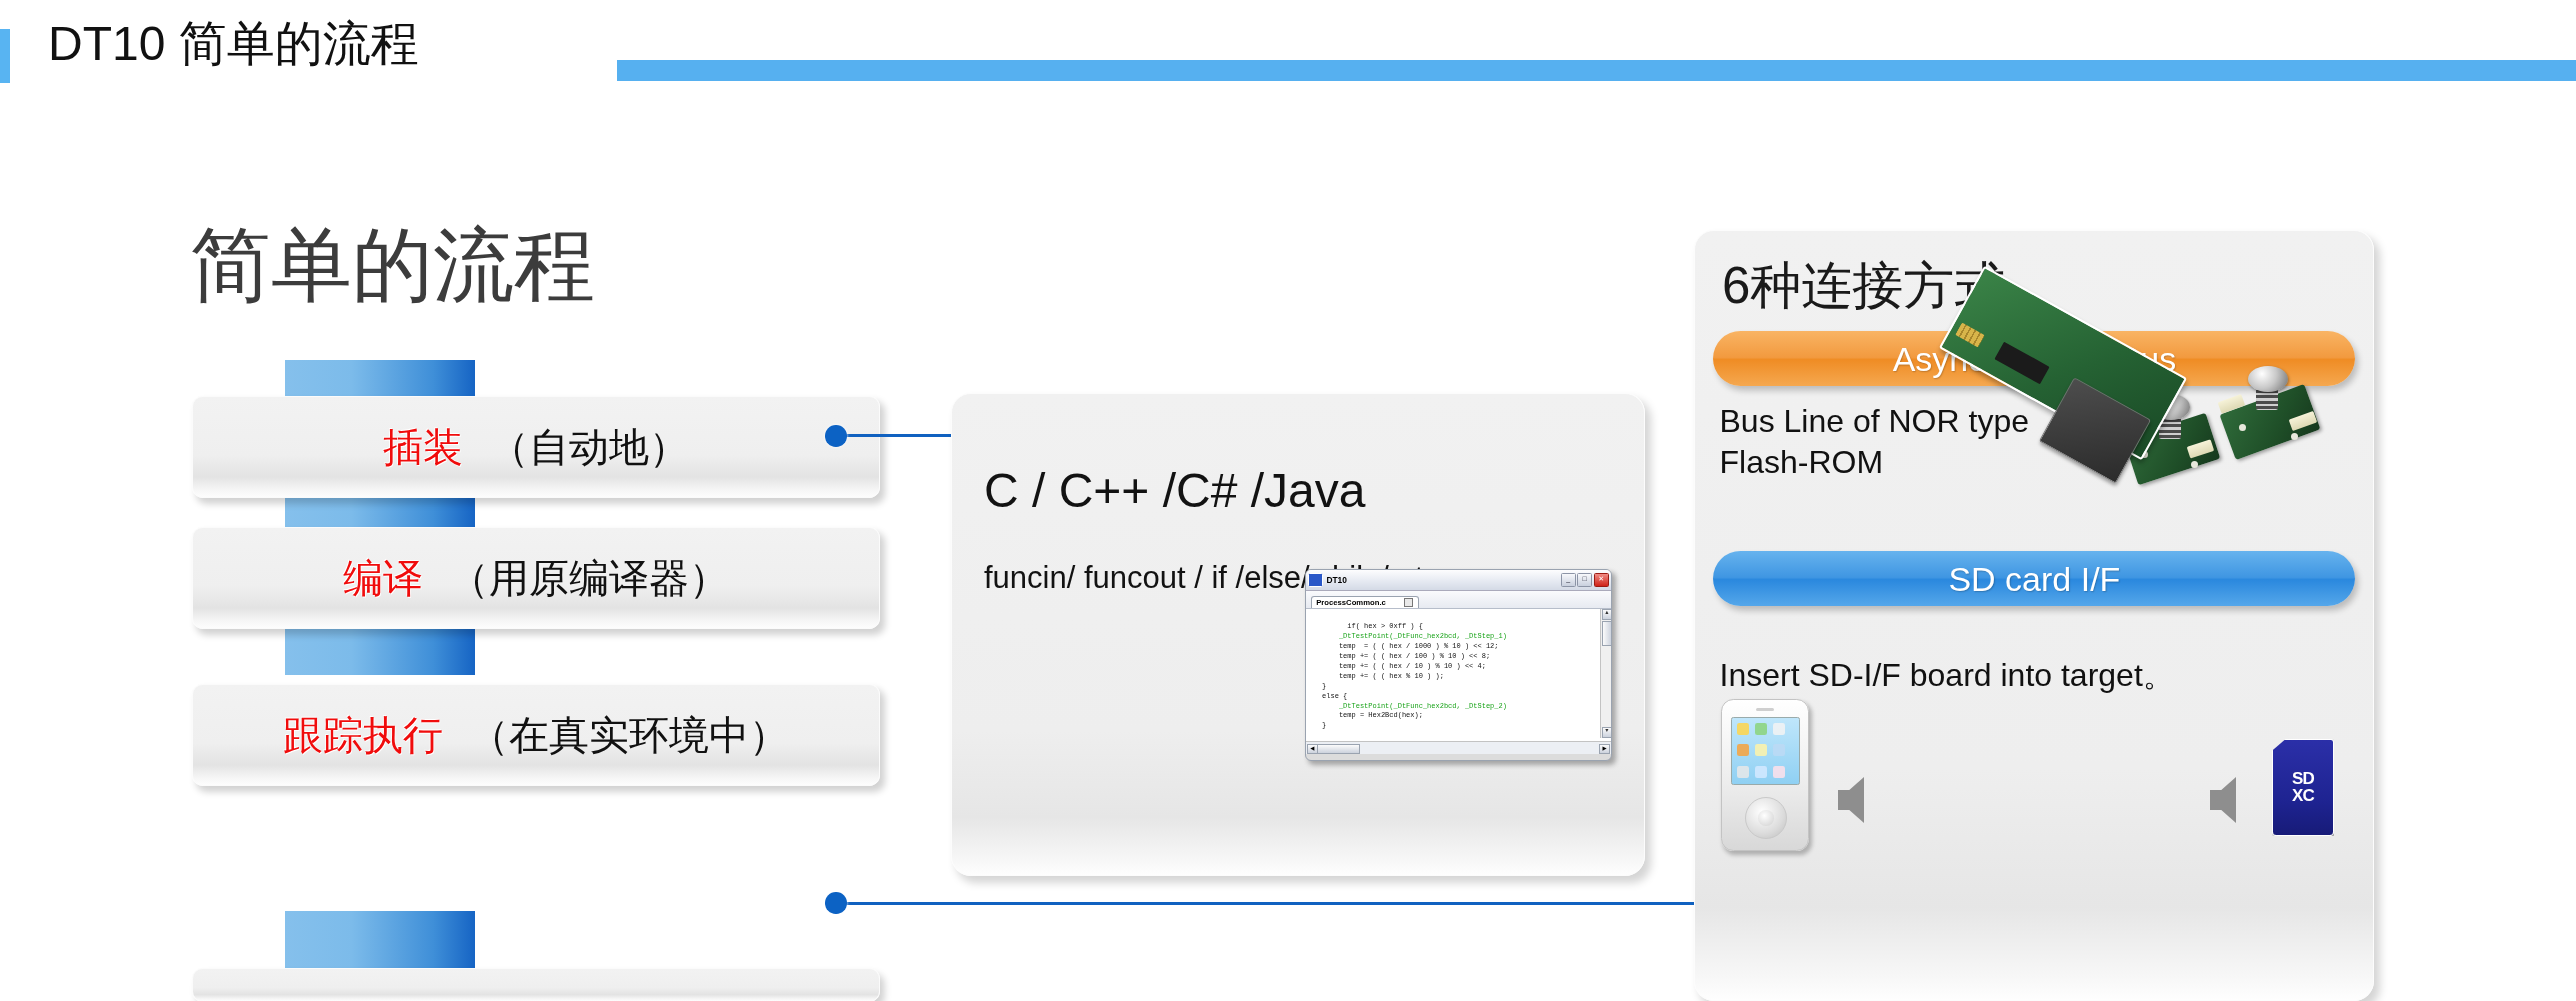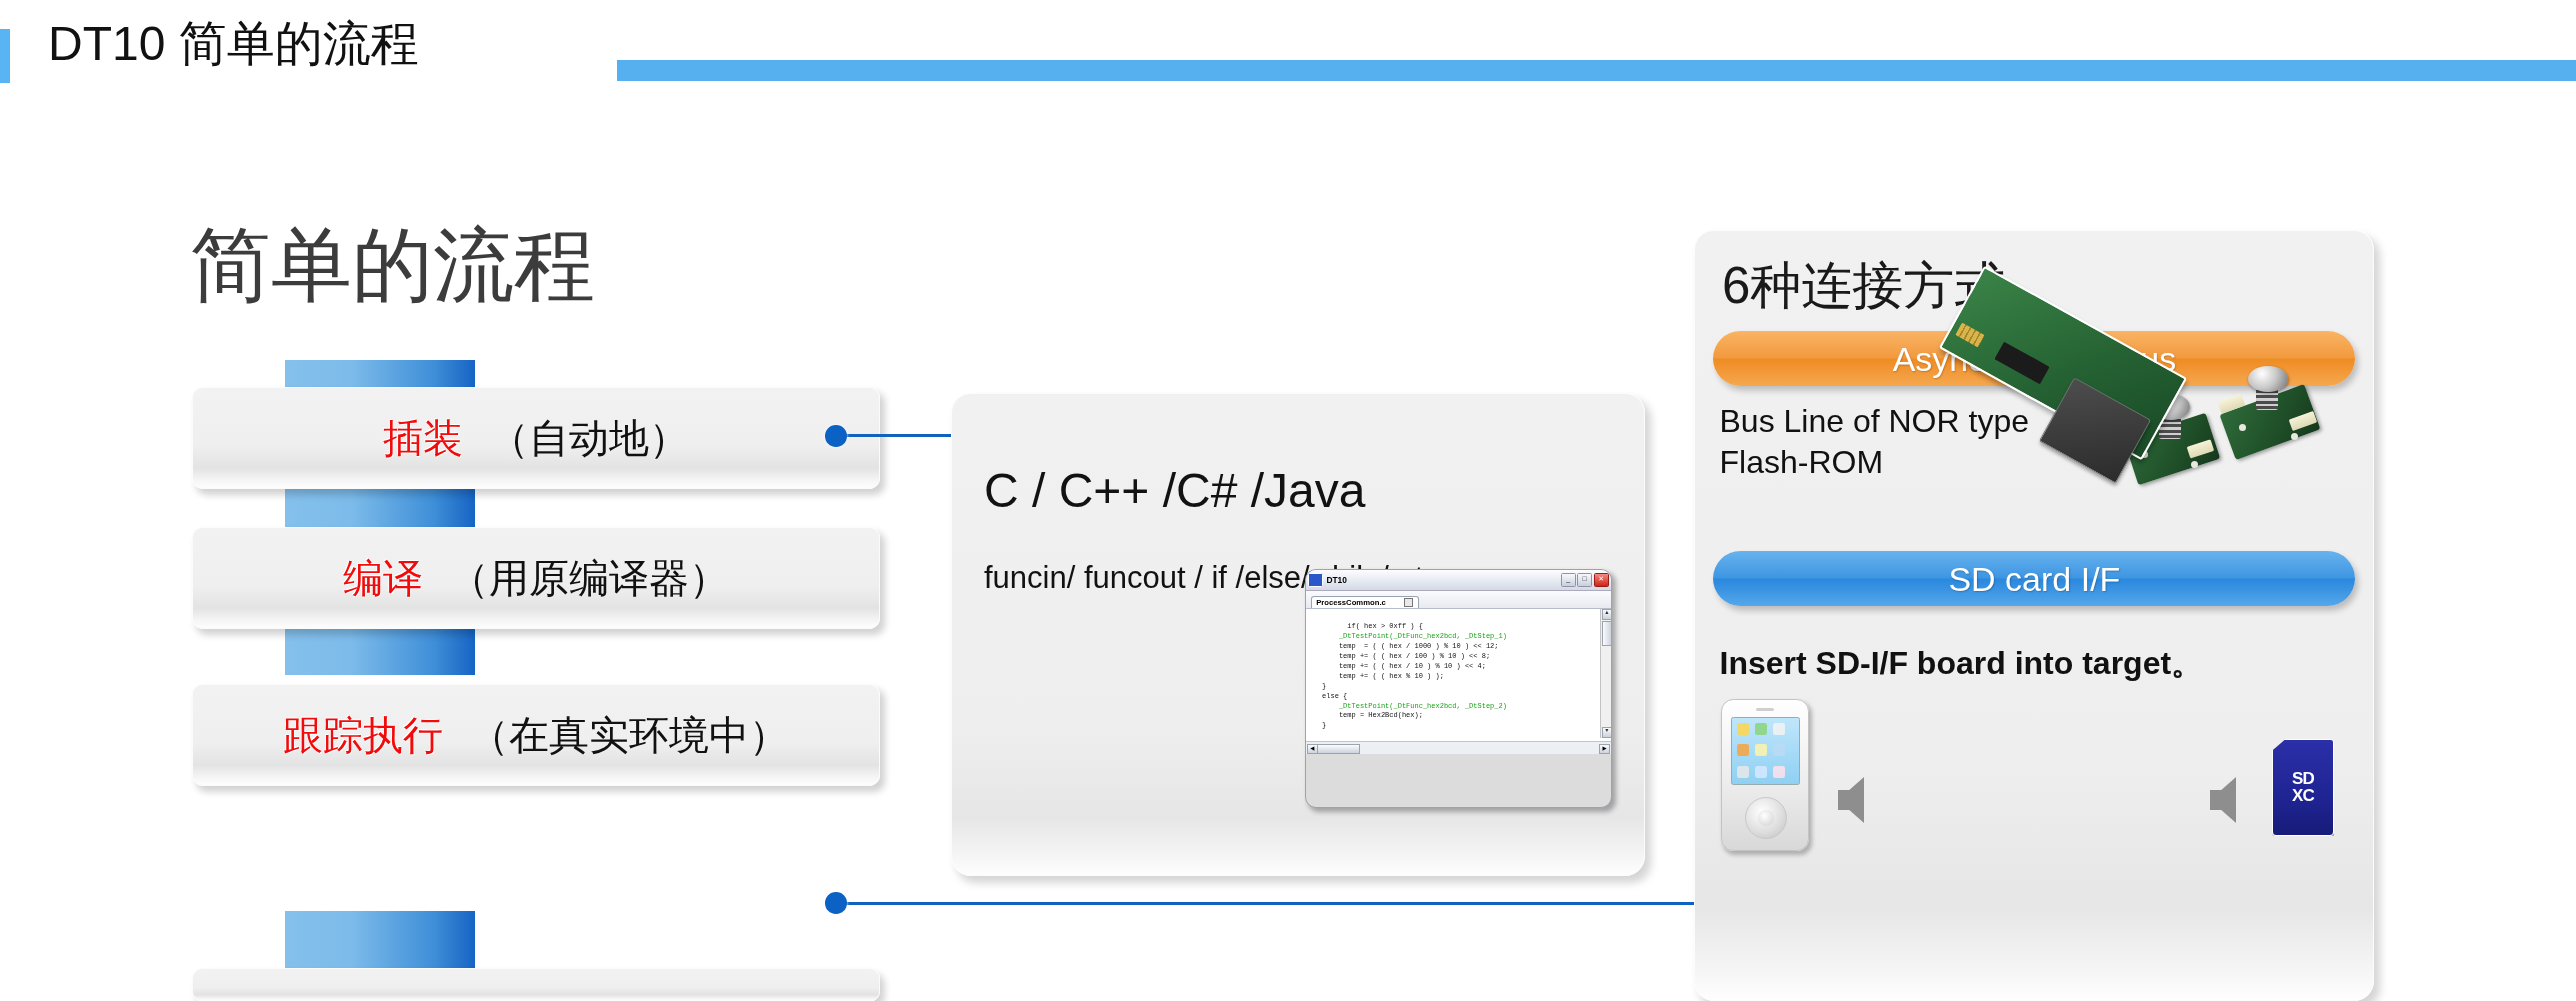--- a/index.html
+++ b/index.html
@@ -42,21 +42,21 @@
   .spine.s4{top:911px;height:90px;}
 
   .step{
     position:absolute;left:192px;width:688px;height:102px;
     border-radius:10.7px;
     background:linear-gradient(to bottom,#f2f2f2 0%,#efefef 58%,#e3e3e3 80%,#f6f6f6 93%,#fdfdfd 100%);
     box-shadow:4.6px 5.4px 7px rgba(0,0,0,.18);
     border:0.8px solid #fbfbfb;
     box-sizing:border-box;
   }
-  .step.st1{top:387px;}
+  .step.st1{top:396px;}
   .step.st2{top:527px;}
   .step.st3{top:684px;}
   .step.st4{top:968px;height:34px;}
   .step-txt{
     position:absolute;left:0;right:0;top:50%;transform:translateY(-50%);
     text-align:center;white-space:nowrap;
     font-size:40px;line-height:1;
   }
   .step-txt .kw{color:#f00c0c;text-shadow:0.8px 0.8px 0 #fff,-0.8px -0.8px 0 #fff;margin-right:26px;}
   .step-txt .sub{color:#111;}
@@ -87,22 +87,22 @@
   .mid-title{
     position:absolute;left:32px;top:73px;
     font-size:48px;line-height:1;color:#121212;white-space:nowrap;
   }
   .mid-sub{
     position:absolute;left:32px;top:163px;width:613px;
     font-size:31px;line-height:1.38;color:#121212;
   }
   
   .codewin{
-    position:absolute;left:353px;top:175px;width:307px;height:239px;
-    background:#dcdcdc;border:0.8px solid #9aa3b0;border-radius:11px;
+    position:absolute;left:353px;top:175px;width:307px;height:192px;
+    background:#dcdcdc;border:0.8px solid #9aa3b0;border-radius:6px;
     box-shadow:3.1px 3.8px 5.4px rgba(0,0,0,.3);
     box-sizing:border-box;overflow:hidden;
   }
   .cw-title{
     height:20px;background:linear-gradient(to bottom,#fdfdfe,#e6eaf2 55%,#d4dae6);
     display:flex;align-items:center;padding:0 2.3px;border-bottom:0.8px solid #aab;
   }
   .cw-ico{width:12.3px;height:12.3px;background:#2a58c8;border:0.8px solid #fff;margin-right:3.8px;
           display:block;border-radius:1.5px;}
   .cw-name{font-size:8.4px;font-weight:bold;color:#000;flex:1;}
@@ -156,21 +156,21 @@
   .pill.orange{left:18.4px;top:100px;width:642px;height:55px;
     background:linear-gradient(to bottom,#f9b464 0%,#f29a3f 48%,#ef8c24 52%,#f5a850 100%);}
   .pill.blue{left:18.4px;top:320px;width:642px;height:55px;
     background:linear-gradient(to bottom,#67b3ee 0%,#3f96e2 48%,#2a88de 52%,#55a7ea 100%);}
   .pill.pink{left:18.4px;top:664px;width:642px;height:57px;
     background:linear-gradient(to bottom,#ff73ad 0%,#f758a6 45%,#ee5fbe 70%,#e06ae0 100%);}
   .r-line{
     position:absolute;left:24.5px;font-size:32px;line-height:1.28;color:#111;white-space:pre-line;
   }
   .r-line.l1{top:170px;width:399px;}
-  .r-line.l2{top:412px;width:636px;font-weight:bold;}
+  .r-line.l2{top:424px;width:636px;}
 
   
   .board{position:absolute;}
   .board .pcb{position:absolute;background:linear-gradient(135deg,#2f6b3a,#1f4f28 60%,#16381d);
      border-radius:3.1px;box-shadow:1.5px 2.3px 3.8px rgba(0,0,0,.35);}
   .board .hdrpin{position:absolute;background:linear-gradient(#f6f2d8,#ded9b4);border-radius:1.5px;}
   .board .knob{position:absolute;border-radius:50%;
      background:radial-gradient(circle at 35% 30%,#ffffff,#c9c9c9 45%,#8d8d8d 80%,#6d6d6d);
      box-shadow:0.8px 1.5px 3.1px rgba(0,0,0,.4);}
   .board .stack{position:absolute;background:repeating-linear-gradient(to bottom,#4b4b4b 0 3.1px,#cfcfcf 3.1px 5.4px);border-radius:2.3px;}

